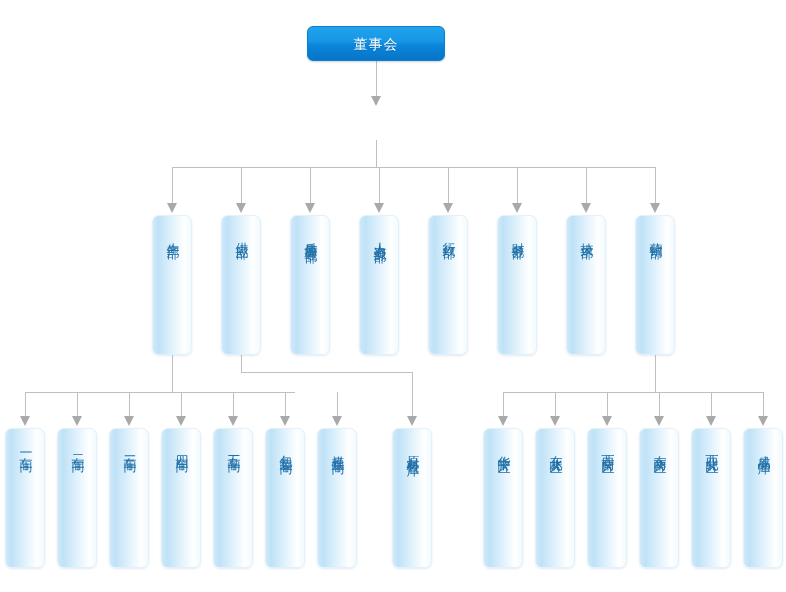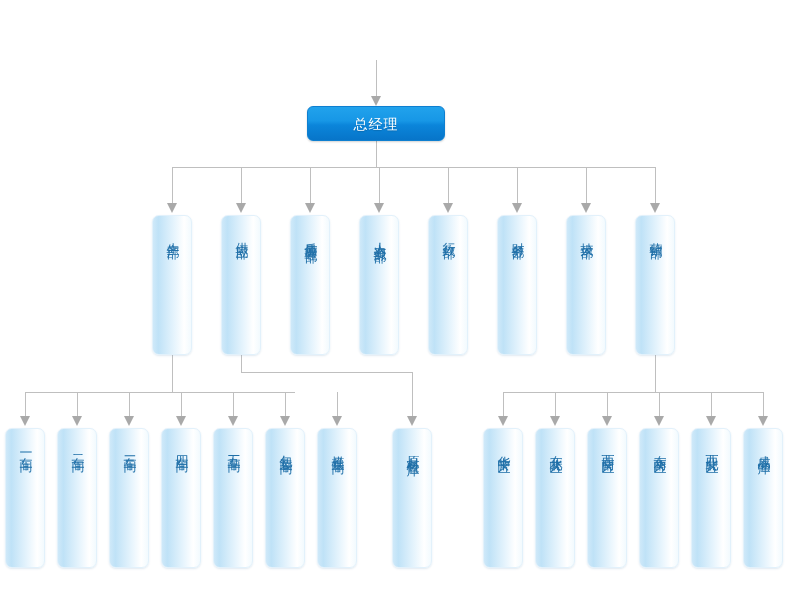--- a/index.html
+++ b/index.html
@@ -139,24 +139,24 @@
   <div class="arrow" style="left:549.5px; top:416px;"></div>
   <div class="conn v" style="left:607px; top:392px; height:26px;"></div>
   <div class="arrow" style="left:601.5px; top:416px;"></div>
   <div class="conn v" style="left:659px; top:392px; height:26px;"></div>
   <div class="arrow" style="left:653.5px; top:416px;"></div>
   <div class="conn v" style="left:711px; top:392px; height:26px;"></div>
   <div class="arrow" style="left:705.5px; top:416px;"></div>
   <div class="conn v" style="left:763px; top:392px; height:26px;"></div>
   <div class="arrow" style="left:757.5px; top:416px;"></div>
 
-
-  <div class="node exec" style="left:307px; top:106px; width:138px; height:35px;">
-    <span class="node-label">总经理</span>
-  </div>
+  <div class="node exec" style="left:307px; top:26px; width:138px; height:35px;">
+    <span class="node-label">董事会</span>
+  </div>
+
 
   <div class="node unit" style="left:152px; top:215px; width:40px; height:140px;">
     <span class="node-label">生产部</span>
   </div>
   <div class="node unit" style="left:221px; top:215px; width:40px; height:140px;">
     <span class="node-label">供应部</span>
   </div>
   <div class="node unit" style="left:290px; top:215px; width:40px; height:140px;">
     <span class="node-label">质量管理部</span>
   </div>

